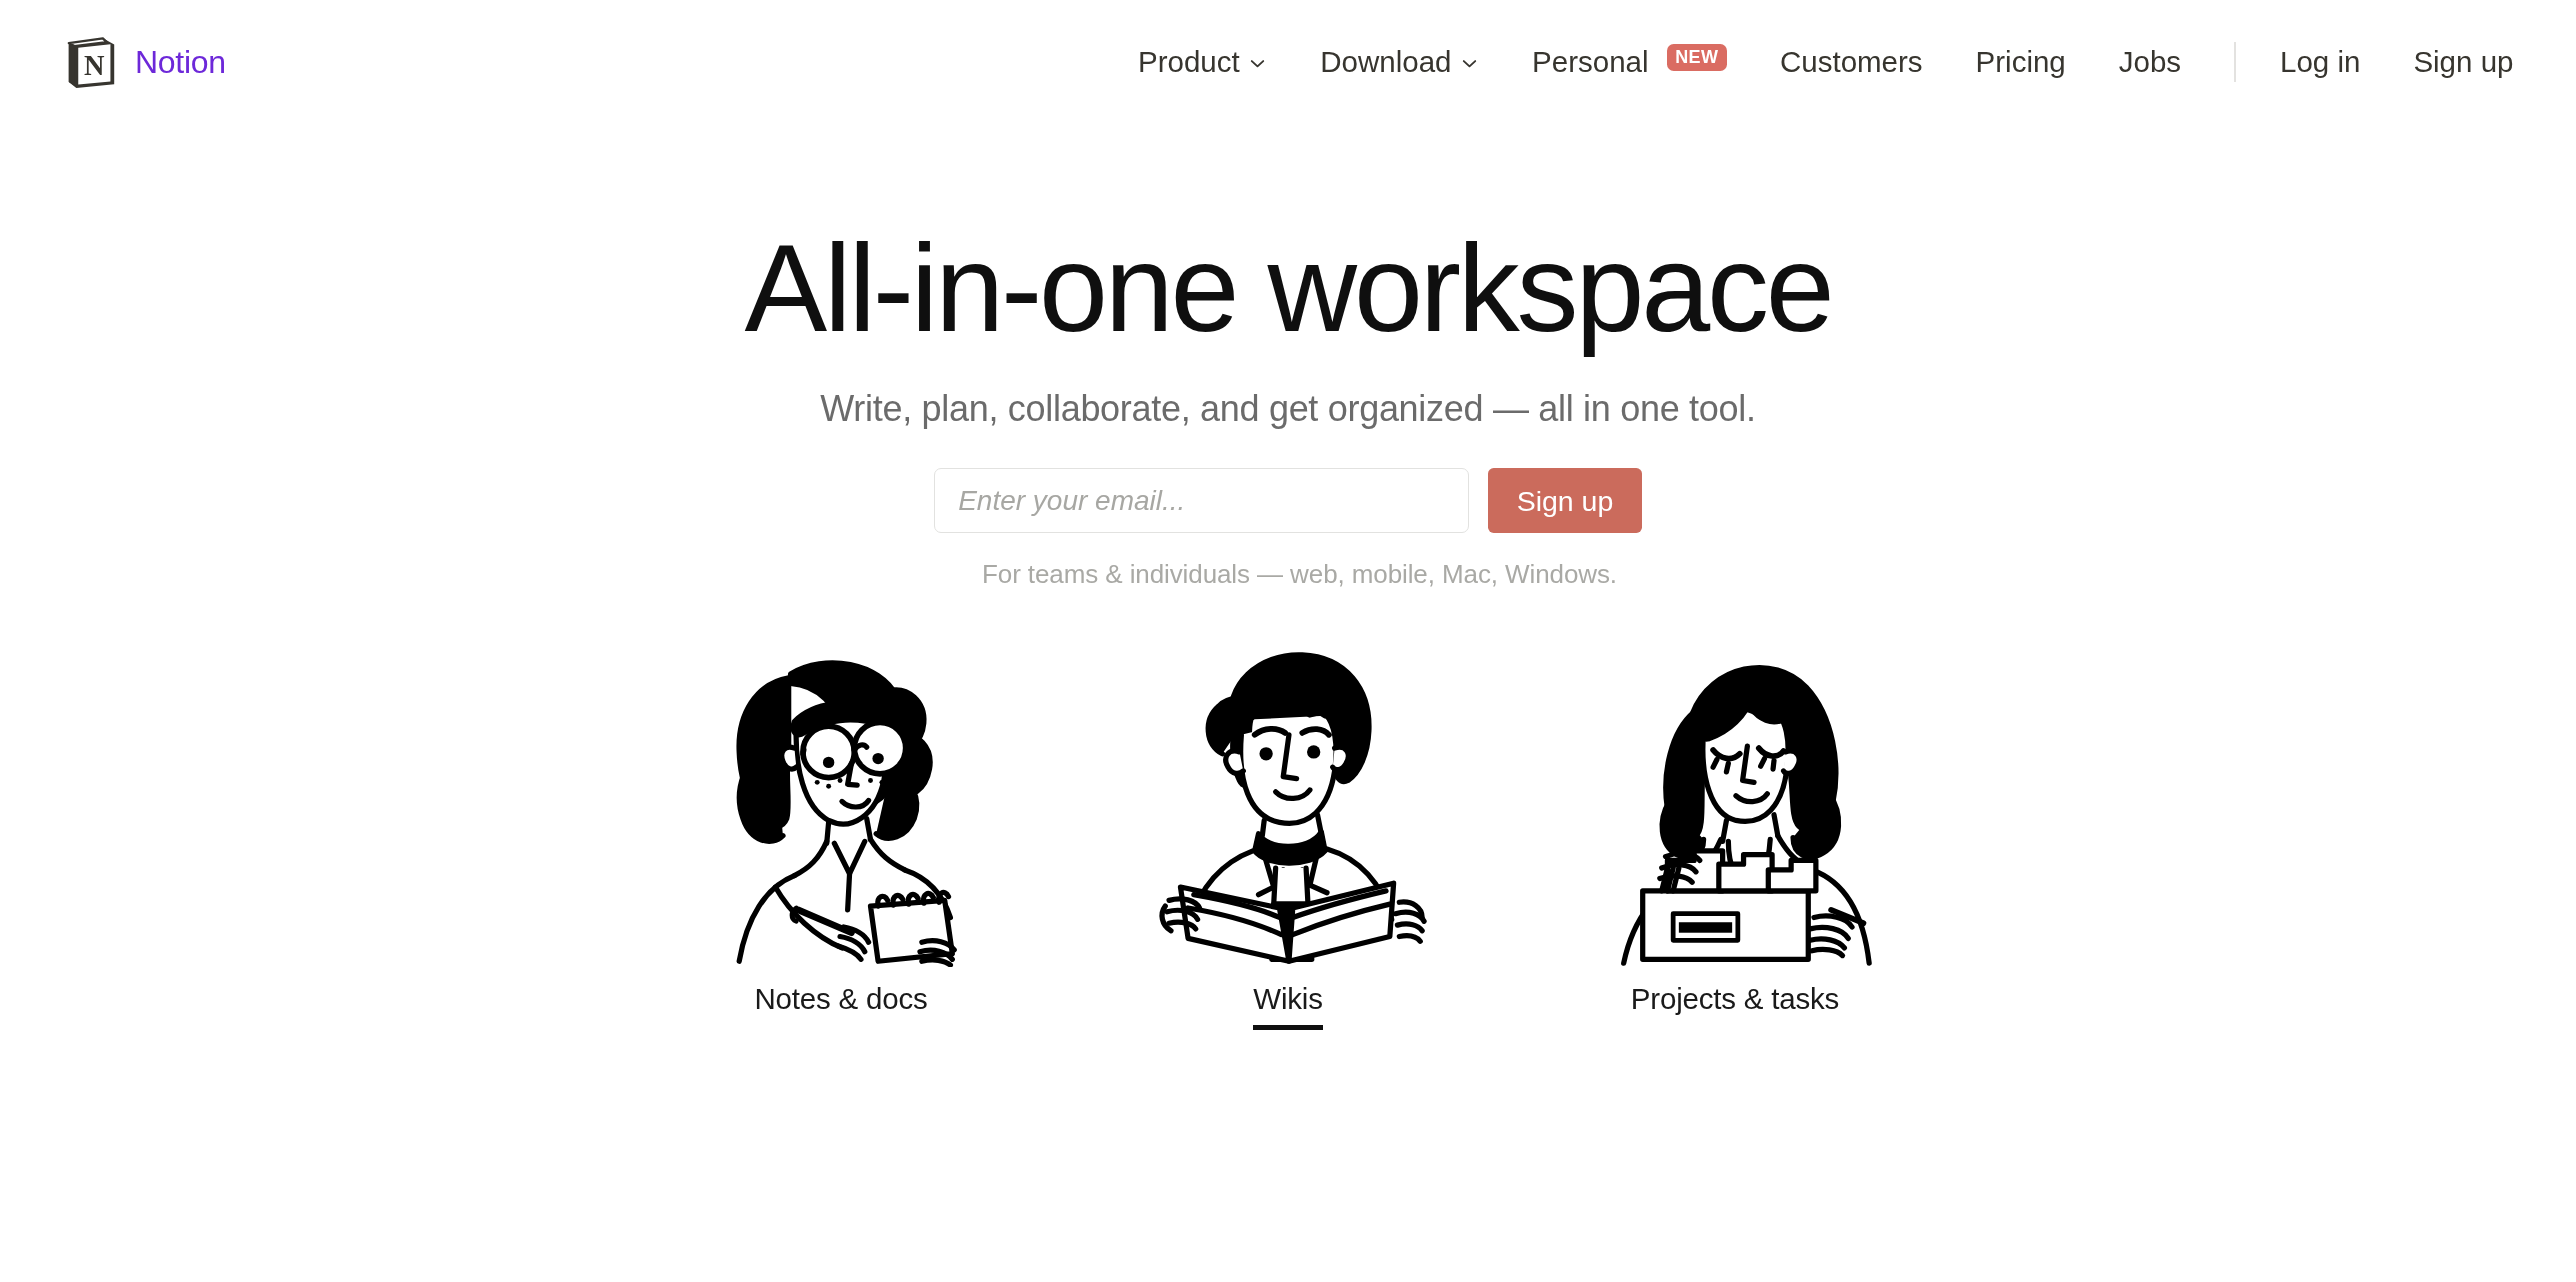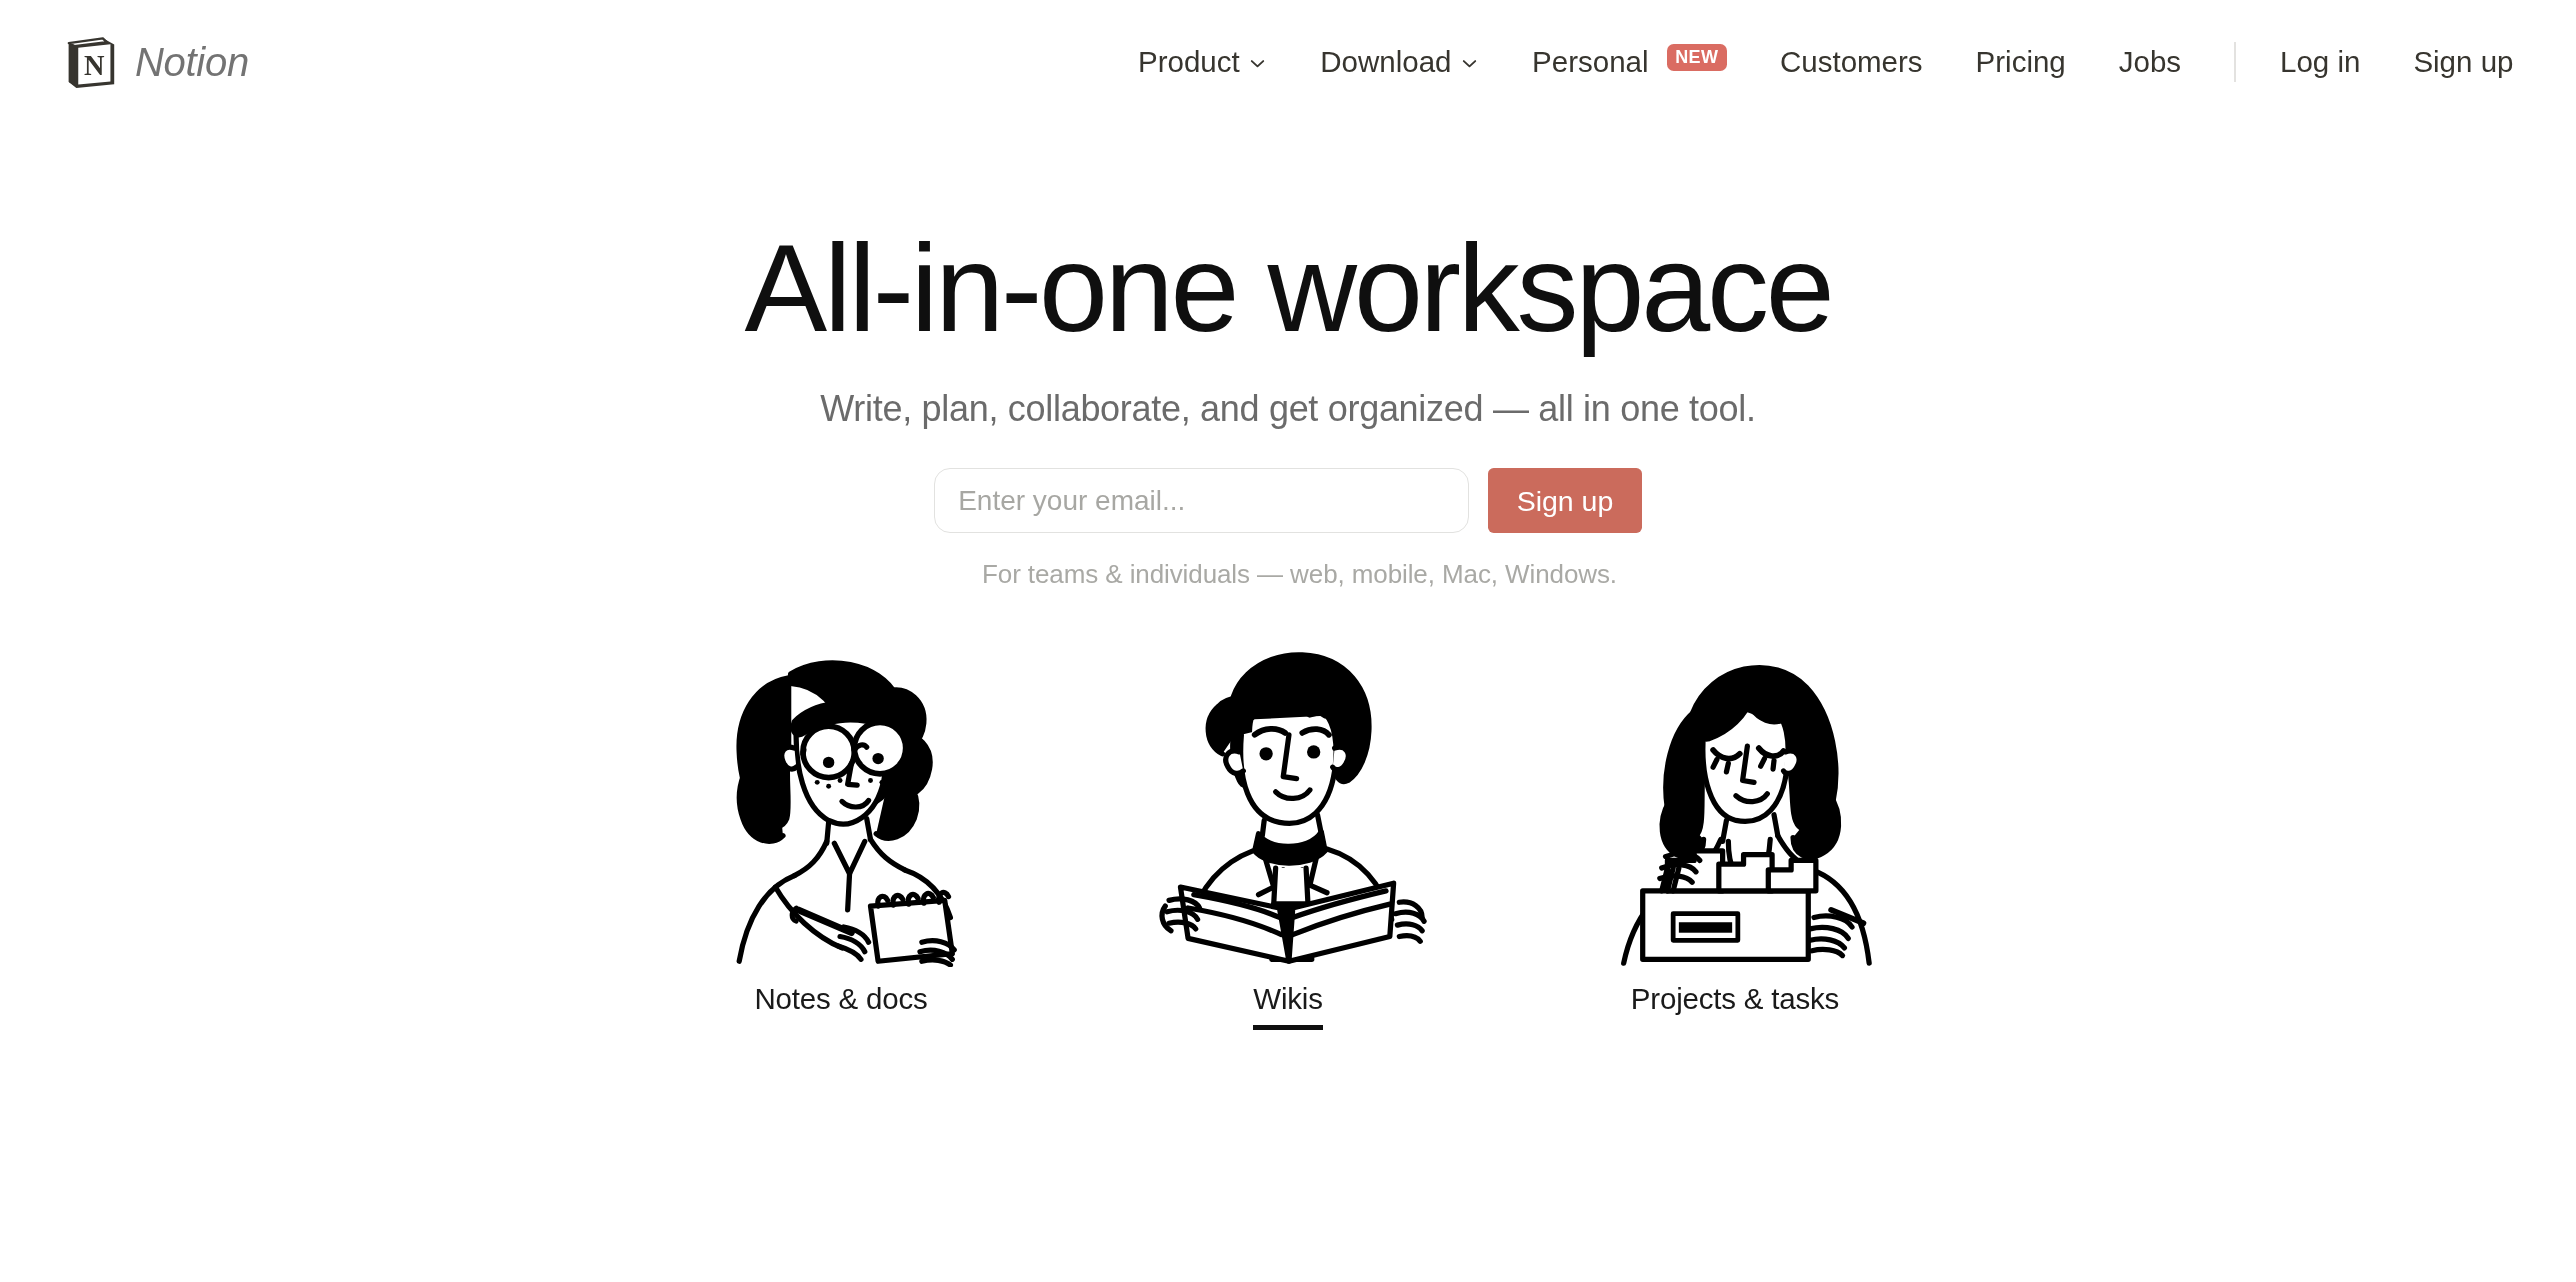--- a/index.html
+++ b/index.html
@@ -22,26 +22,25 @@
   }
 
   .brand {
     display: flex;
     align-items: center;
     gap: 17px;
     cursor: pointer;
   }
   .brand-logo { width: 53px; height: 55px; display: block; flex: none; }
   .brand-name {
-    font-size: 40px;
+    font-size: 32px;
     font-weight: 500;
-    color: #737373;
+    color: #6d28d9;
     letter-spacing: -0.3px;
     line-height: 1;
-    font-style: italic;
   }
 
   .nav {
     position: absolute;
     left: 1138px;
     top: 0;
     height: 124px;
     display: flex;
     align-items: center;
     gap: 0;
@@ -111,27 +110,28 @@
     margin-top: 38px;
     display: flex;
     justify-content: center;
     align-items: stretch;
     gap: 19px;
   }
   .email-input {
     width: 535px;
     height: 65px;
     border: 1.9px solid #E2E2E0;
-    border-radius: 16px;
+    border-radius: 7px;
     padding: 0 23px;
     font-size: 28px;
     font-family: "Liberation Sans", sans-serif;
     color: #37352F;
     background: #fff;
     outline: none;
+    font-style: italic;
   }
   .email-input::placeholder { color: #A7A7A3; }
 
   .signup-btn {
     background: #CB6B5C;
     color: #ffffff;
     border: none;
     border-radius: 5.7px;
     height: 65px;
     padding: 0 28.5px;

